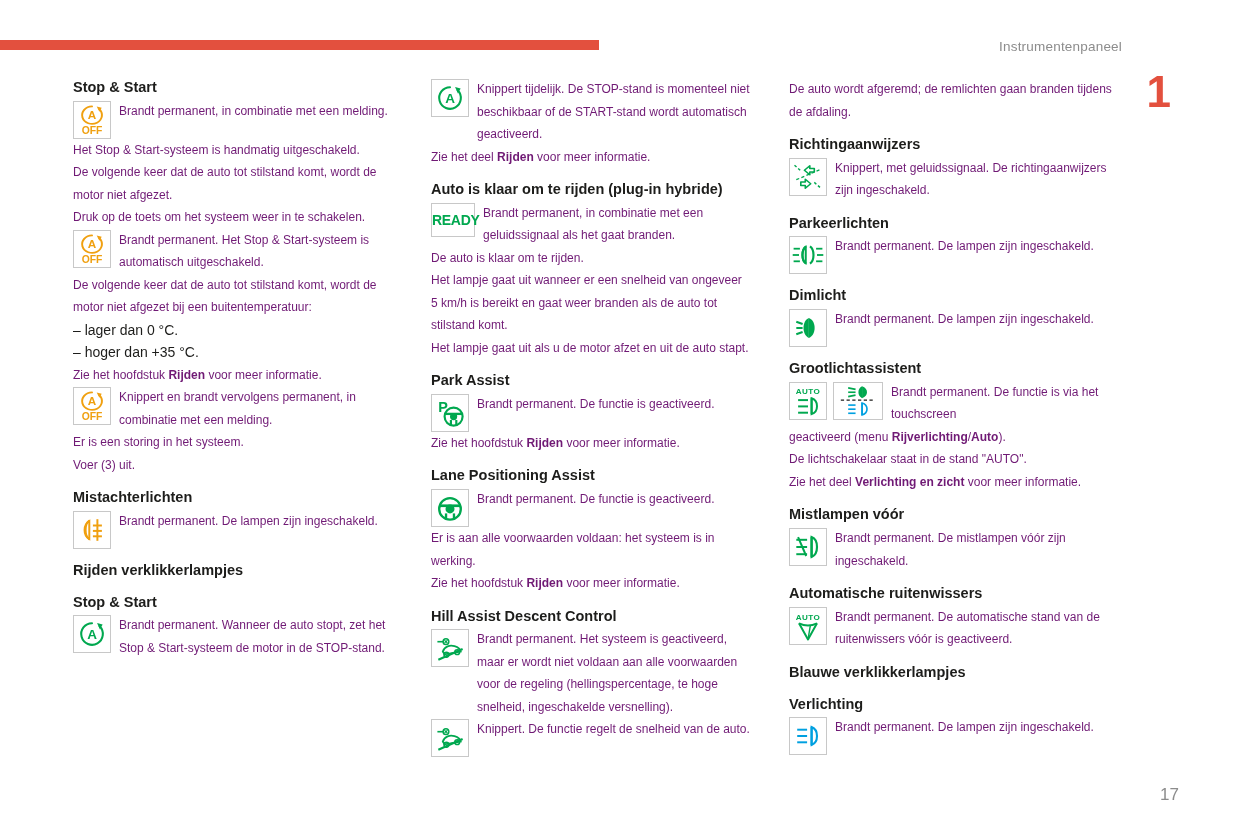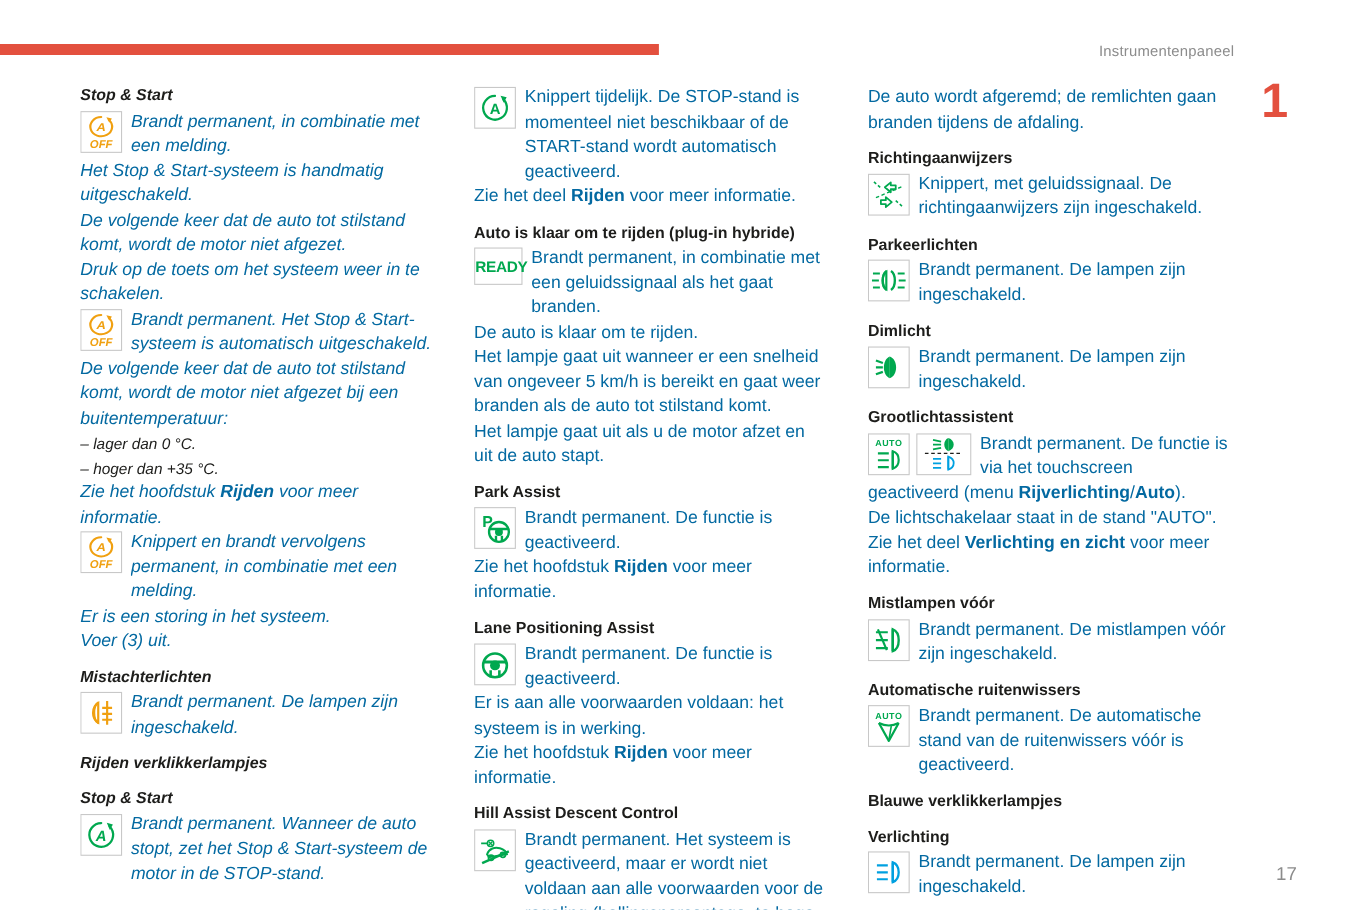--- a/index.html
+++ b/index.html
@@ -28,32 +28,32 @@
   }
   .page-num{
     position:absolute;right:62px;bottom:22px;
     font-size:17px;color:#8c8c8c;
   }
   
   .columns{
     position:absolute;left:0;top:78px;width:1241px;height:700px;
   }
   .col{position:absolute;top:0;width:320px;}
-  .col-1{left:73px;font-style:italic;}
+  .col-1{left:73px;}
   .col-2{left:431px;}
   .col-3{left:789px;width:335px;}
 
   
   .h3{
     font-size:14.5px;font-weight:bold;color:#1d1d1b;
     margin:0 0 2px 0;line-height:1.36;
   }
   .h3.spaced{margin-top:12px;}
   .para{
-    font-size:16px;line-height:22.5px;color:#0369a1;margin:0;
+    font-size:12px;line-height:22.5px;color:#701a75;margin:0;
   }
   .para b{font-weight:bold;}
   .dash{font-size:14px;line-height:22.5px;margin:0;padding-left:0;}
 
   
   .iconblock{overflow:hidden;}
   .iconwrap{float:left;margin:1px 8px 0 0;}
   .icon2wrap{float:left;margin:1px 8px 0 0;}
   .iconblock .para{overflow:hidden;}
   .clear{clear:both;}

